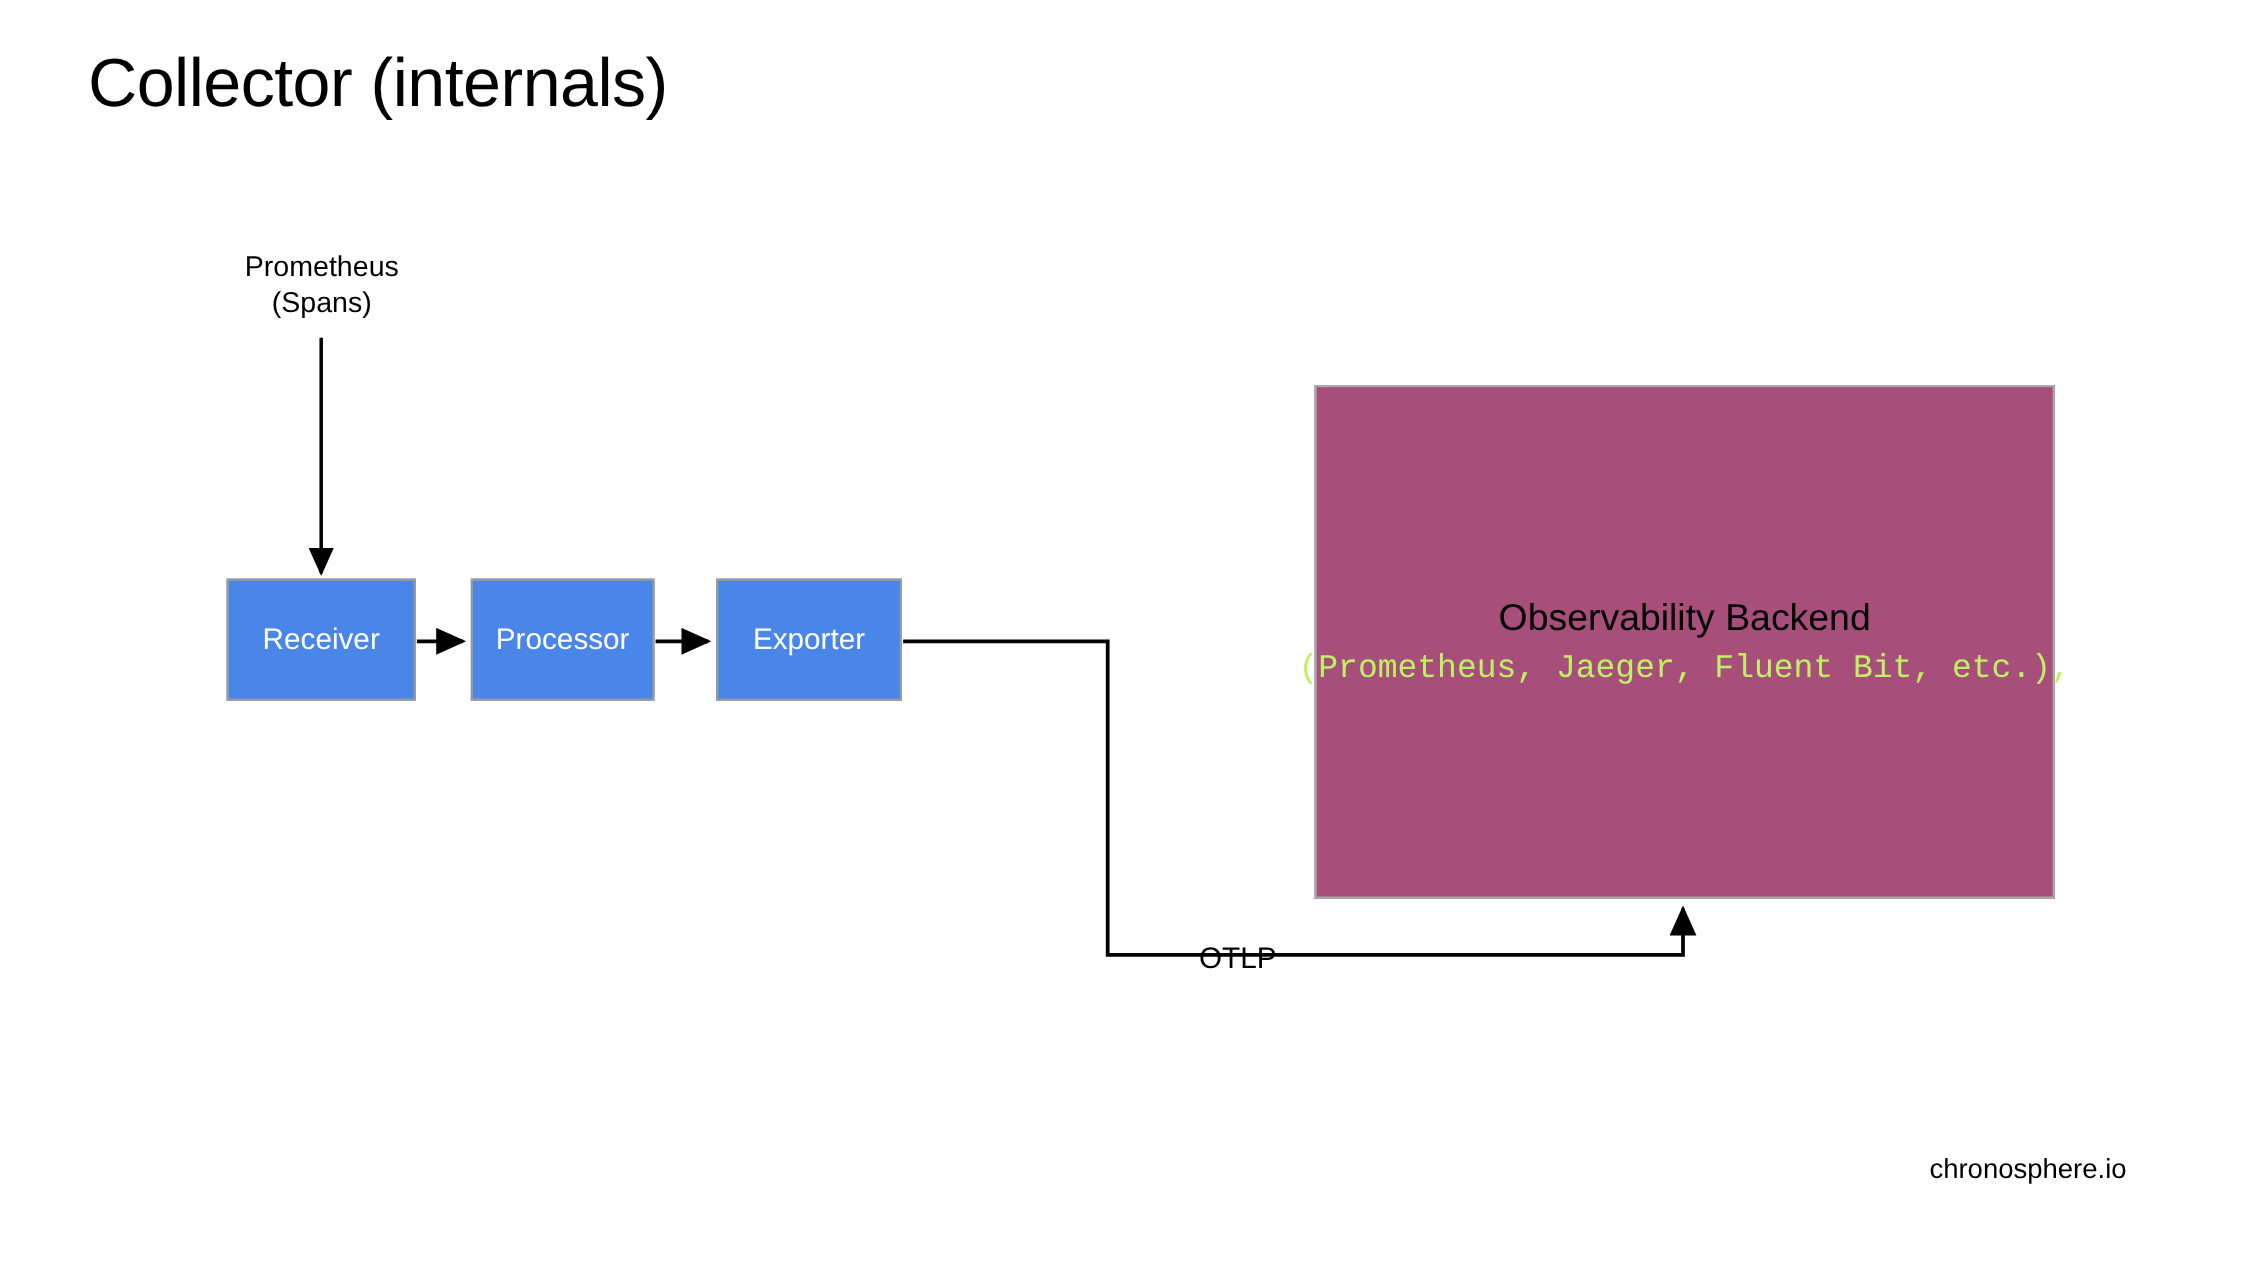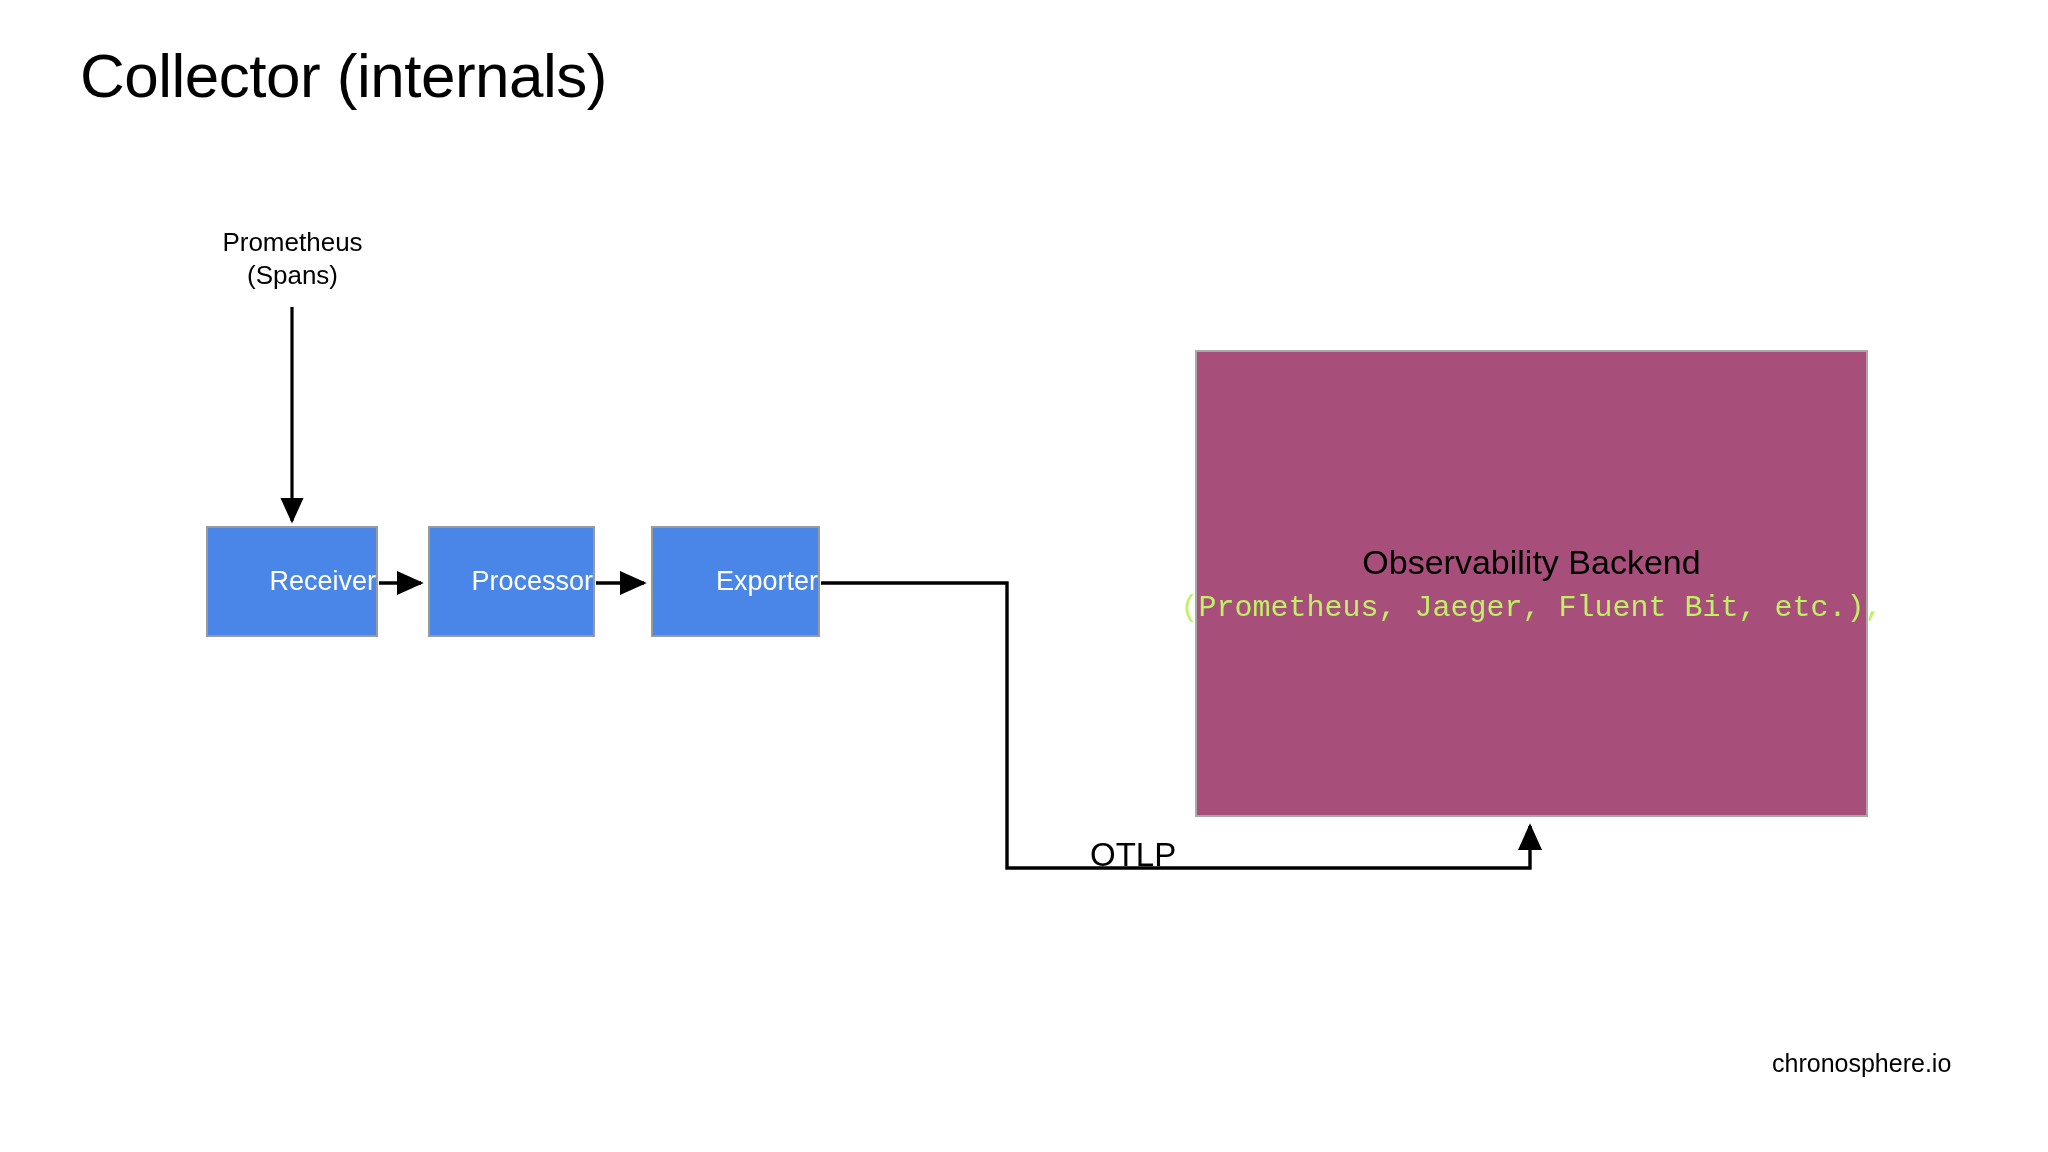--- a/index.html
+++ b/index.html
@@ -69,21 +69,21 @@
   
   .stage-box {
     position: absolute;
     top: 526px;
     height: 111px;
     background: #4a86e8;
     border: 2px solid #9a9a9a;
     box-sizing: border-box;
     display: flex;
     align-items: center;
-    justify-content: flex-end;
+    justify-content: center;
   }
   .stage-label {
     font-size: 27px;
     color: #ffffff;
     white-space: nowrap;
   }
   #stage-receiver  { left: 206px; width: 172px; }
   #stage-processor { left: 428px; width: 167px; }
   #stage-exporter  { left: 651px; width: 169px; }
 
@@ -113,35 +113,34 @@
     color: #bef264;
     line-height: 44px;
     white-space: nowrap;
     font-family: Liberation Mono, monospace;
   }
 
   
   #otlp-label {
     position: absolute;
     left: 1090px;
-    top: 836px;
-    font-size: 33px;
+    top: 856px;
+    font-size: 27px;
     color: #000000;
     white-space: nowrap;
   }
 
   
   #footer-watermark {
     position: absolute;
     left: 1754px;
     top: 1049px;
     font-size: 25px;
     color: #000000;
     white-space: nowrap;
-    margin-left: 18px;
   }
 
   
   #connectors {
     position: absolute;
     left: 0;
     top: 0;
     width: 2048px;
     height: 1152px;
     pointer-events: none;

